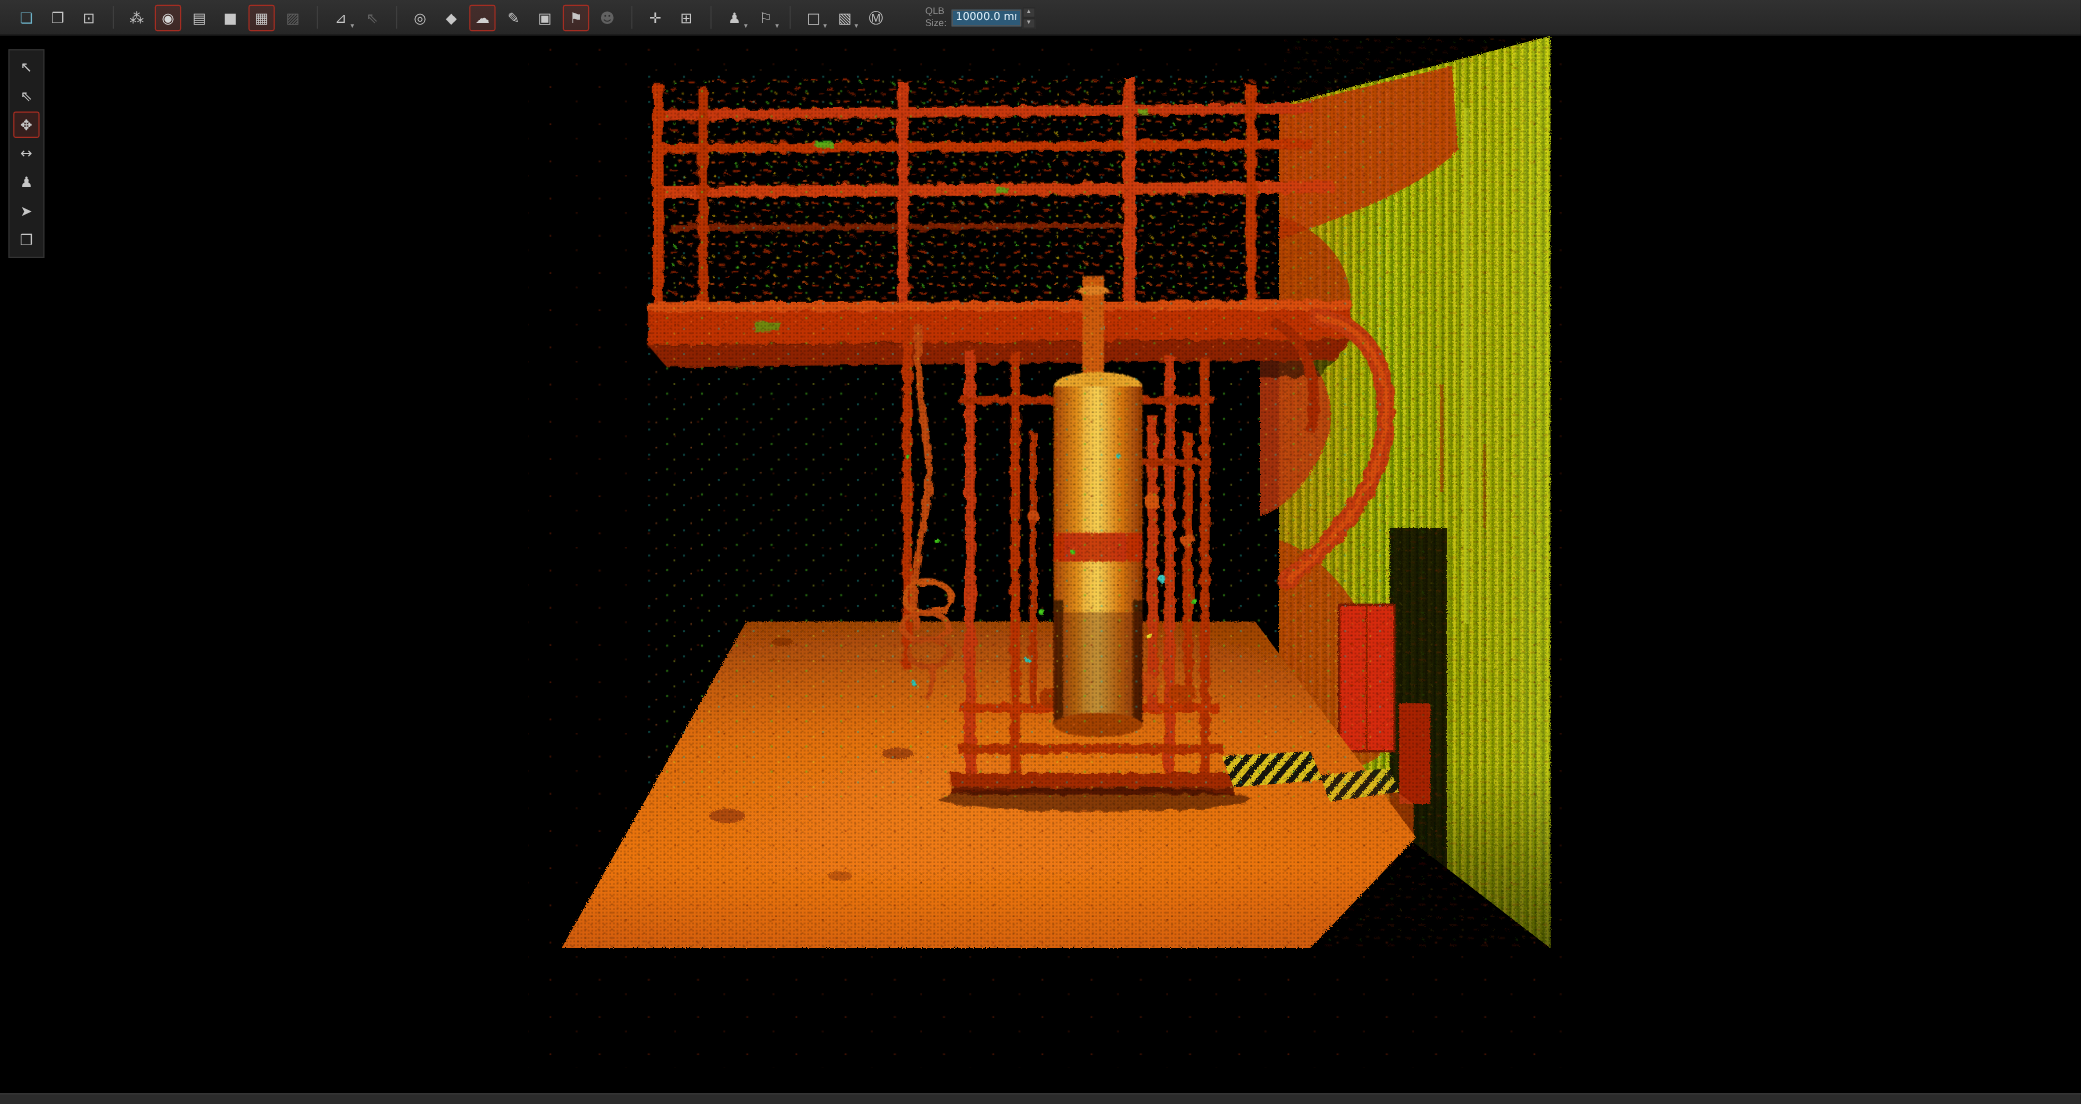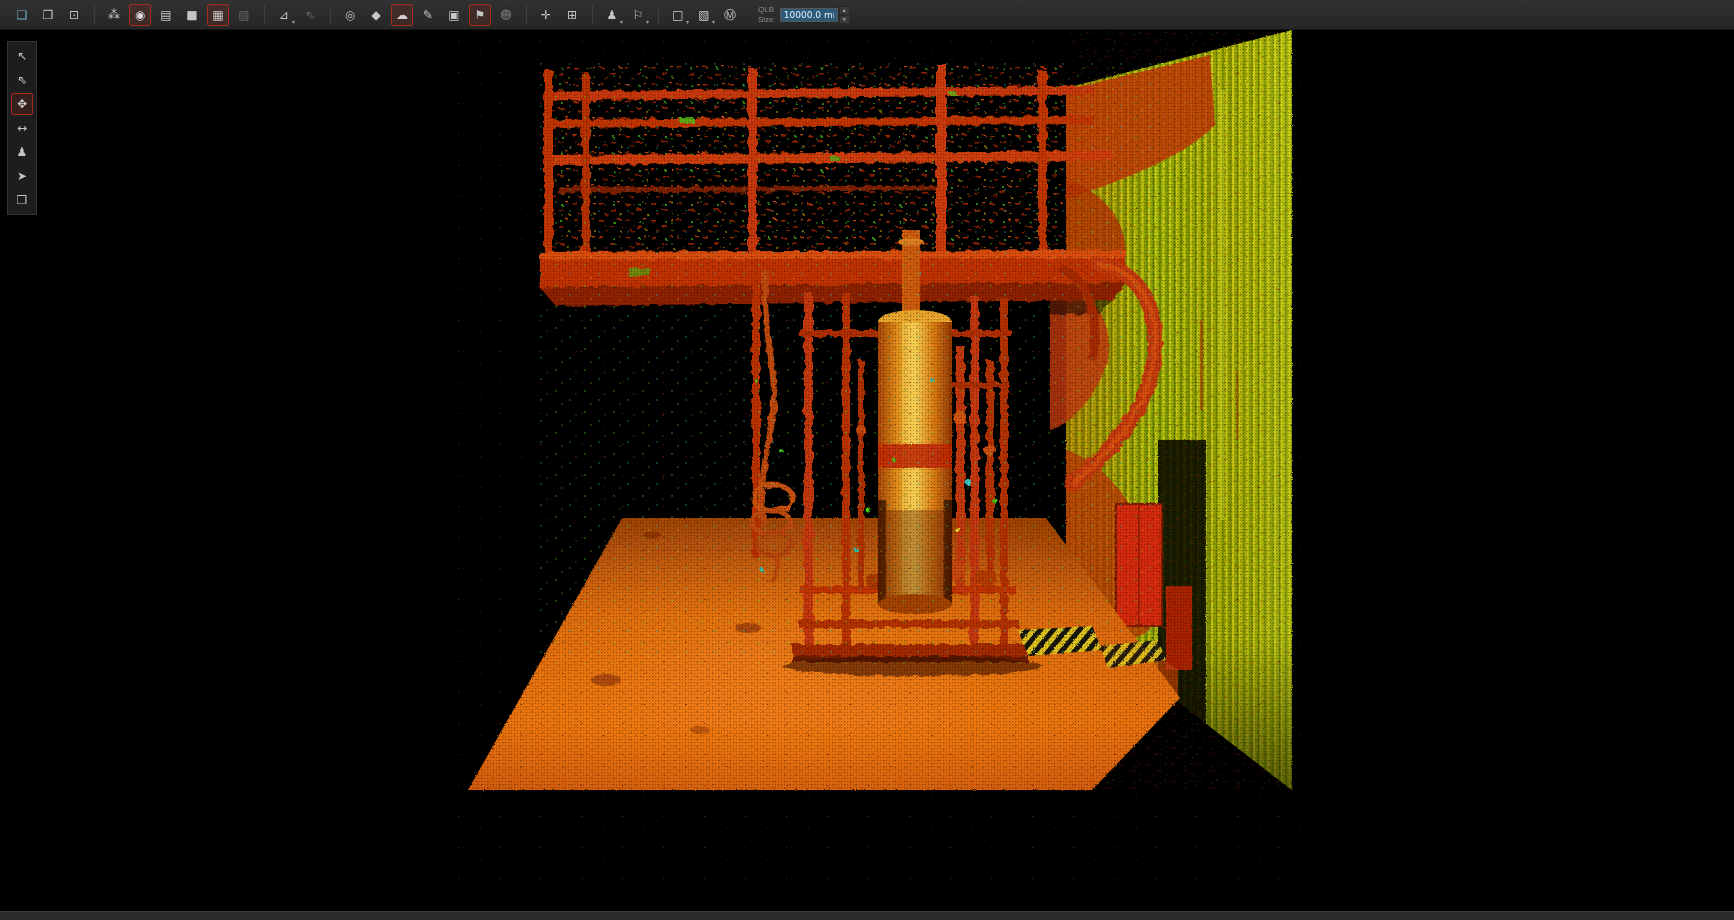--- a/index.html
+++ b/index.html
@@ -19,21 +19,21 @@
     color:#c6c6c6;font-size:12px;padding:0;display:flex;align-items:center;justify-content:center;
     position:relative;cursor:pointer;font-family:"DejaVu Sans",sans-serif;}
   .tb-btn .glyph,.lb-btn .glyph{line-height:1;}
   .tb-btn.hl,.lb-btn.hl{border-color:#a42d22;background:rgba(164,45,34,.18);}
   .tb-btn.dis,.lb-btn.dis{opacity:.35;}
   .dd{position:absolute;right:-1px;bottom:0;font-size:6px;color:#9a9a9a;line-height:6px;}
   [data-name="view-cube-icon"]{color:#6db3c9;}
   [data-name="sphere-icon"]{color:#d8d8d8;}
   [data-name="cloud-icon"]{color:#d0d0d0;}
 
-  .qlb{margin-left:8px;font-size:8px;color:#8f8f8f;line-height:1.2;white-space:nowrap;}
+  .qlb{margin-left:21px;font-size:8px;color:#8f8f8f;line-height:1.2;white-space:nowrap;}
   .size-input{width:58px;height:14px;font-size:9px;background:#2d5a78;color:#e2f1fb;
     border:1px solid #565656;padding:0 3px;margin-left:4px;box-sizing:border-box;
     font-family:"DejaVu Sans",sans-serif;}
   .stepper{display:flex;flex-direction:column;margin-left:1px;}
   .stepper span{font-size:5px;color:#aaa;line-height:5px;padding:1px 2px;
     background:#3a3a3a;border:1px solid #2a2a2a;cursor:pointer;}
 
   
   .leftbar{position:absolute;left:7px;top:41px;width:28px;background:#1d1d1d;
     border:1px solid #333;display:flex;flex-direction:column;align-items:center;

